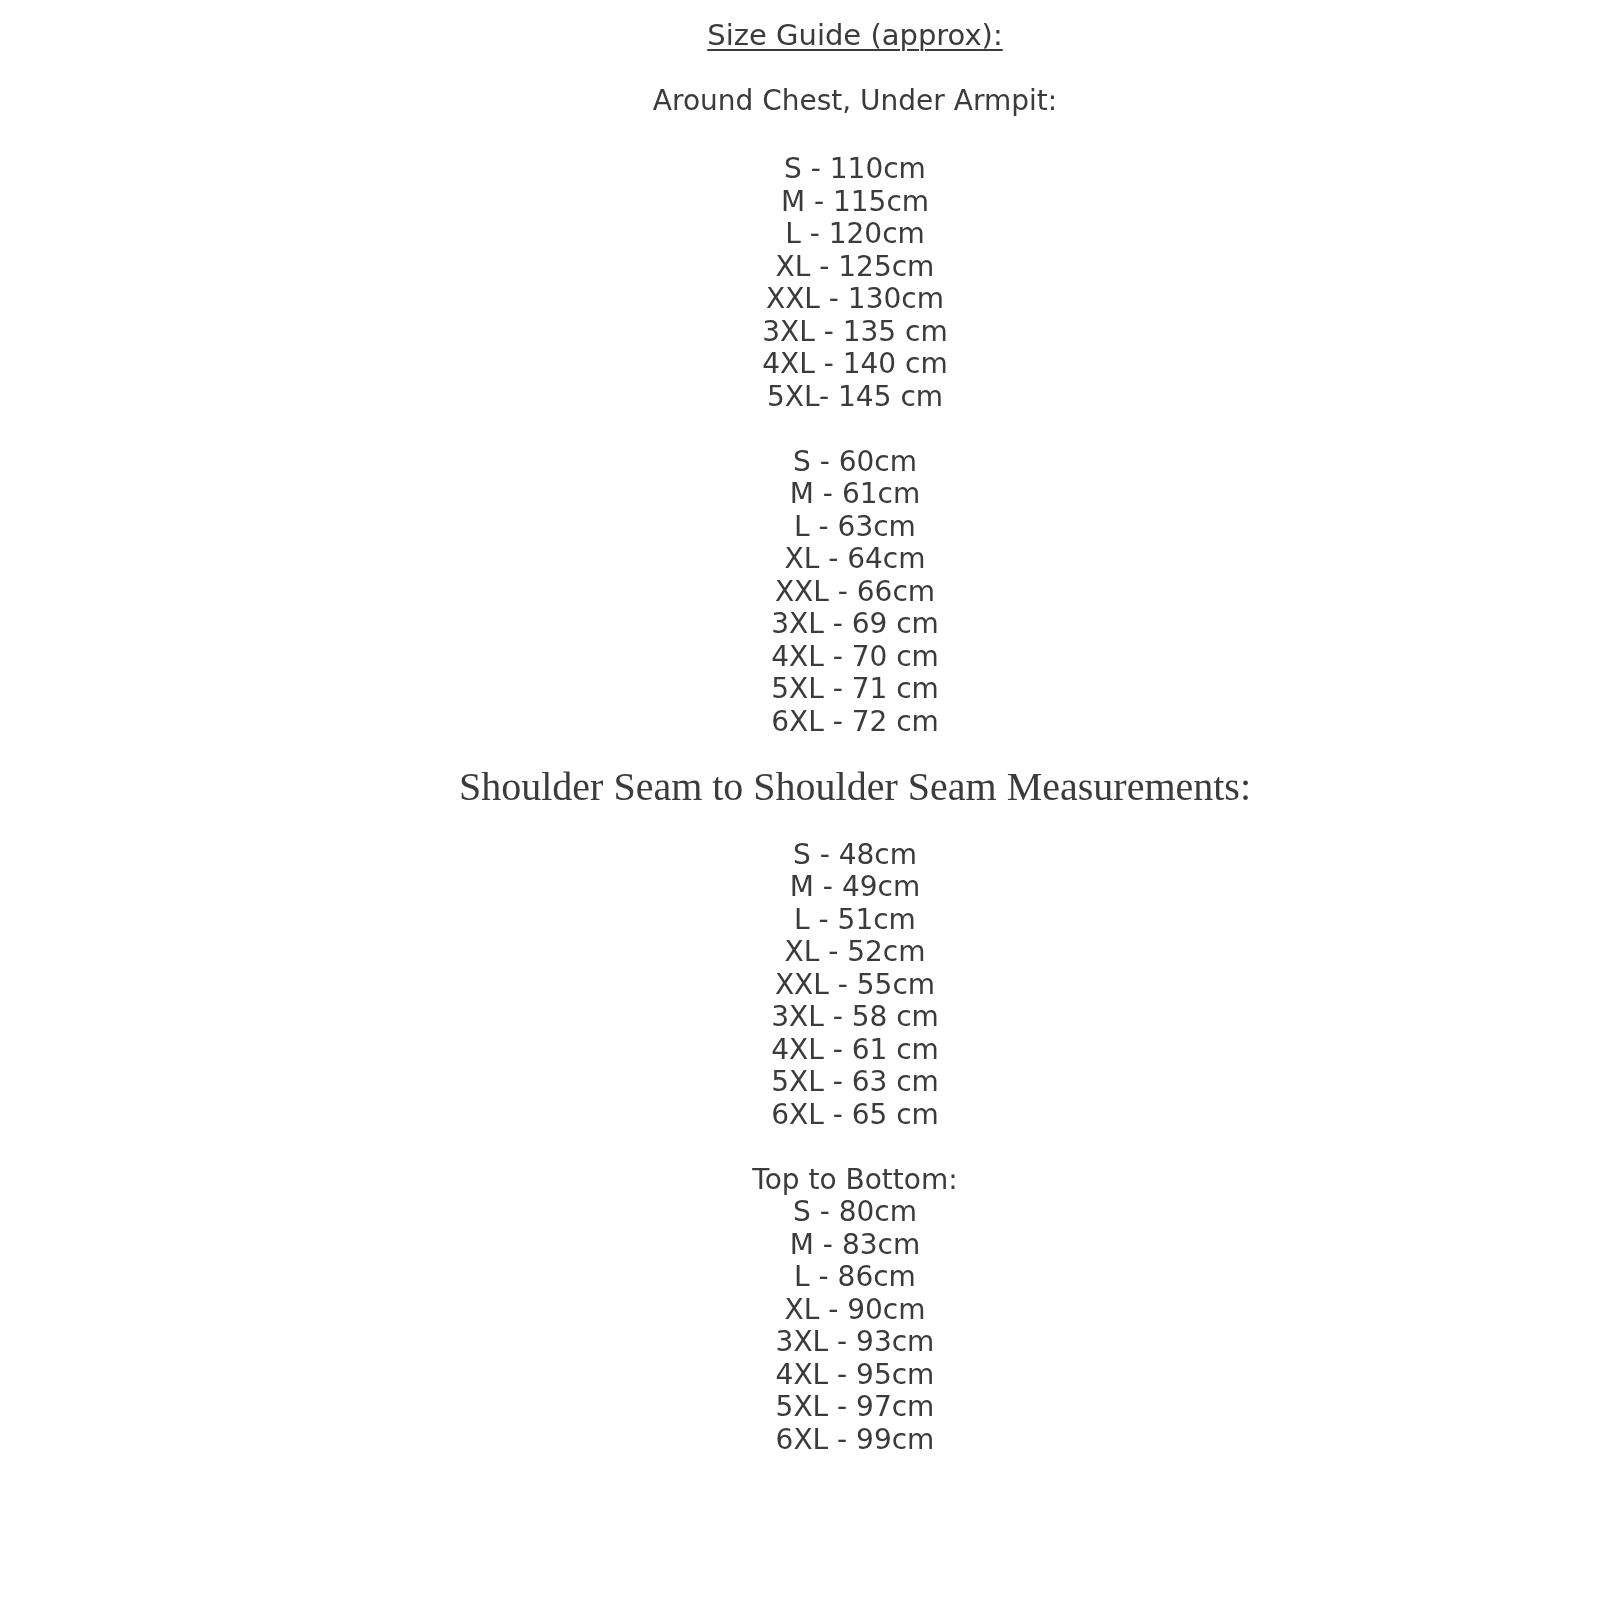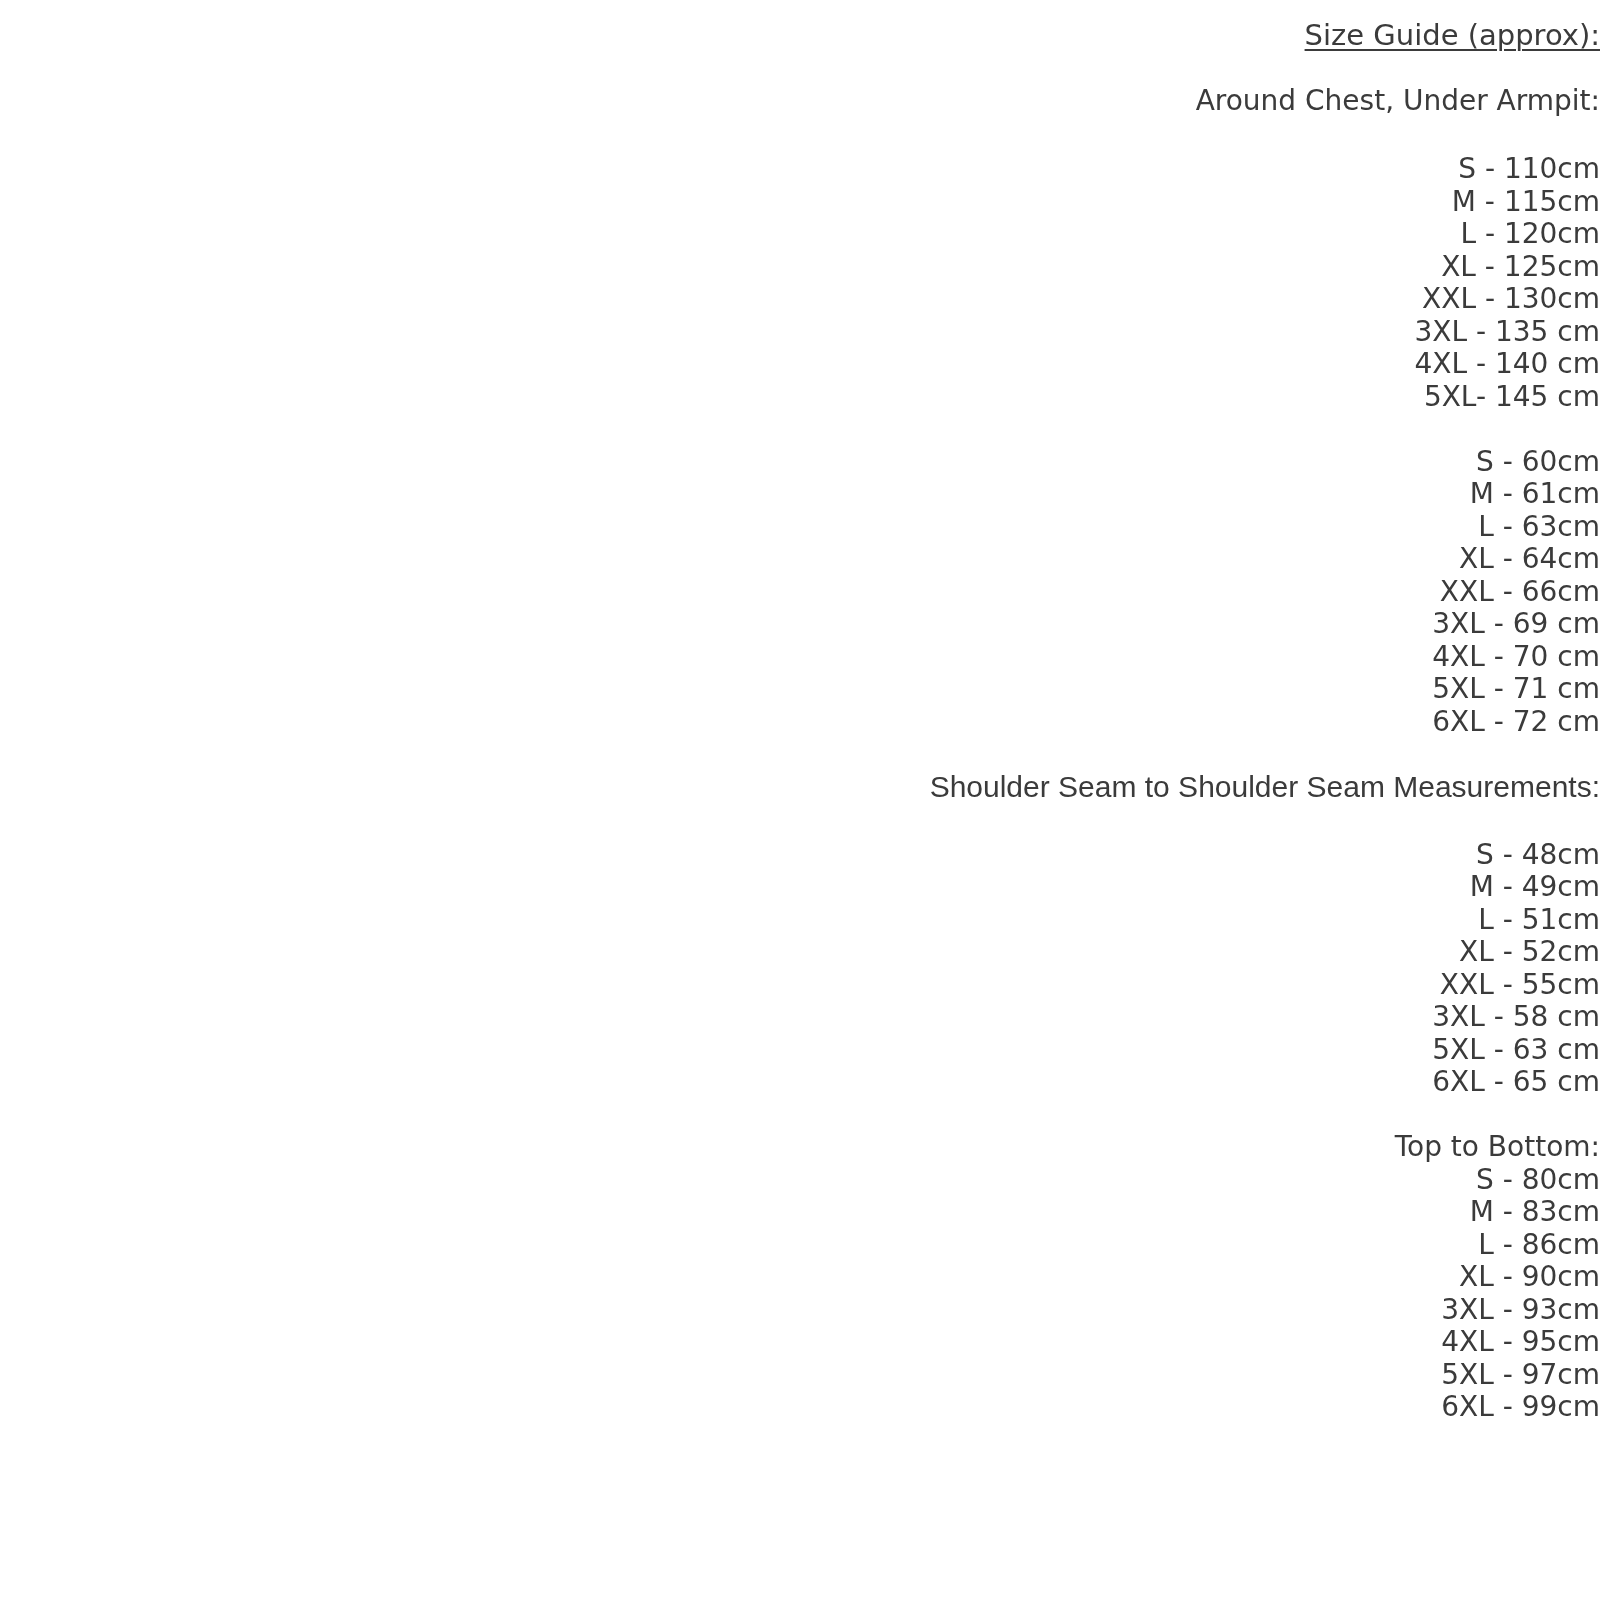--- a/index.html
+++ b/index.html
@@ -12,42 +12,42 @@
     height: 1600px;
     overflow: hidden;
     font-family: "DejaVu Sans", sans-serif;
     color: #3b3b3b;
   }
   .doc {
     box-sizing: border-box;
     width: 1600px;
     height: 1502px;
     padding: 19px 0 0 110px; 
-    text-align: right;
+    text-align: center;
     font-size: 28px;
     line-height: 32.5px;
   }
   .line {
     margin: 0;
     padding: 0;
     font-size: 28px;
     font-weight: 400;
     white-space: pre;
   }
   h1.line, h2.line { font-weight: 400; }
   .title-text {
     font-size: 29px;
     text-decoration: underline;
     text-decoration-thickness: 2px;
     text-underline-offset: 4px;
   }
   .heading-narrow {
     
-    font-family: Liberation Sans, sans-serif;
-    font-size: 30px;
+    font-family: Liberation Serif, serif;
+    font-size: 40px;
   }
   .spacer    { height: 32.5px; }
   .spacer-lg { height: 35.5px; }
 </style>
 </head>
 <body>
 
 <main class="doc">
 
   <h1 class="line"><span class="title-text">Size Guide (approx):</span></h1>
@@ -90,20 +90,21 @@
   <section>
     <h2 class="line heading-narrow">Shoulder Seam to Shoulder Seam Measurements:</h2>
     <div class="spacer-lg"></div>
     <div class="items">
         <div class="line item">S - 48cm</div>
         <div class="line item">M - 49cm</div>
         <div class="line item">L - 51cm</div>
         <div class="line item">XL - 52cm</div>
         <div class="line item">XXL - 55cm</div>
         <div class="line item">3XL - 58 cm</div>
+        <div class="line item">4XL - 61 cm</div>
         <div class="line item">5XL - 63 cm</div>
         <div class="line item">6XL - 65 cm</div>
       </div>
   </section>
 
   <div class="spacer"></div>
 
   <section>
     <h2 class="line">Top to Bottom:</h2>
     <div class="items">

